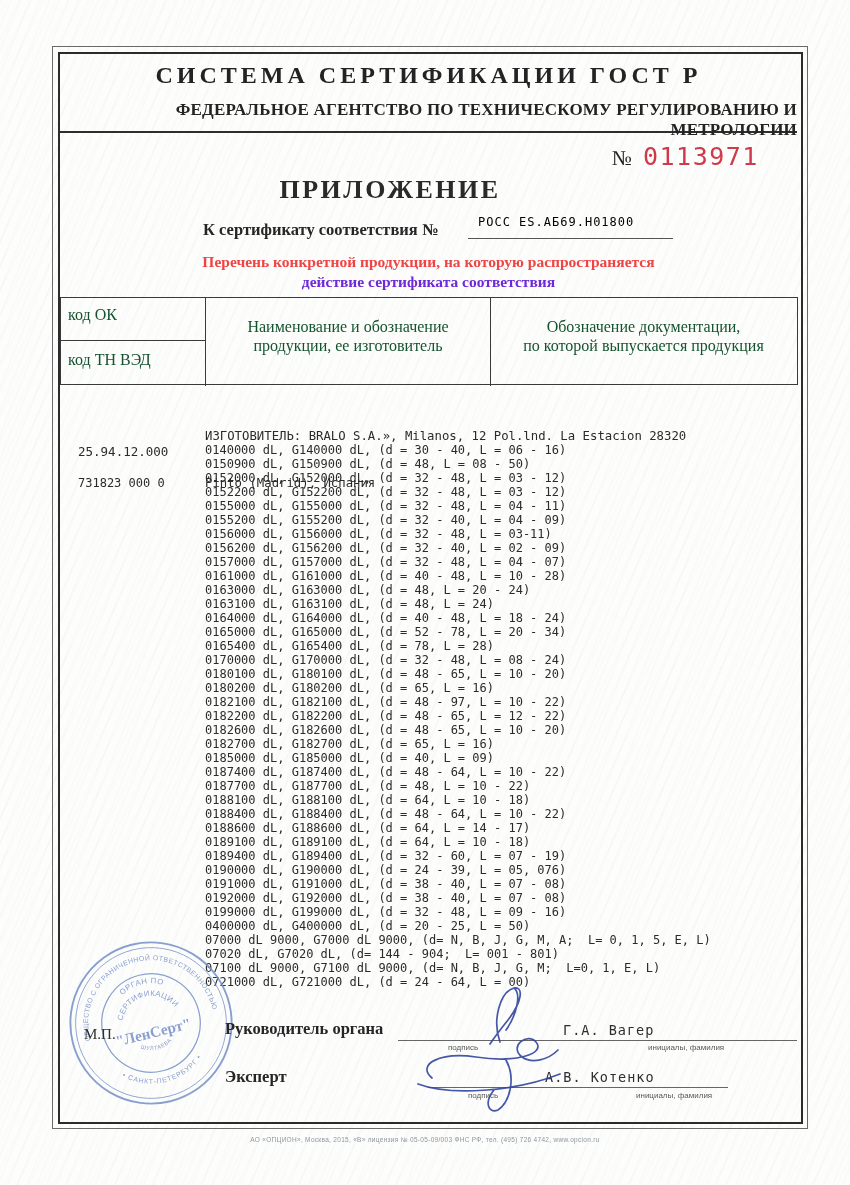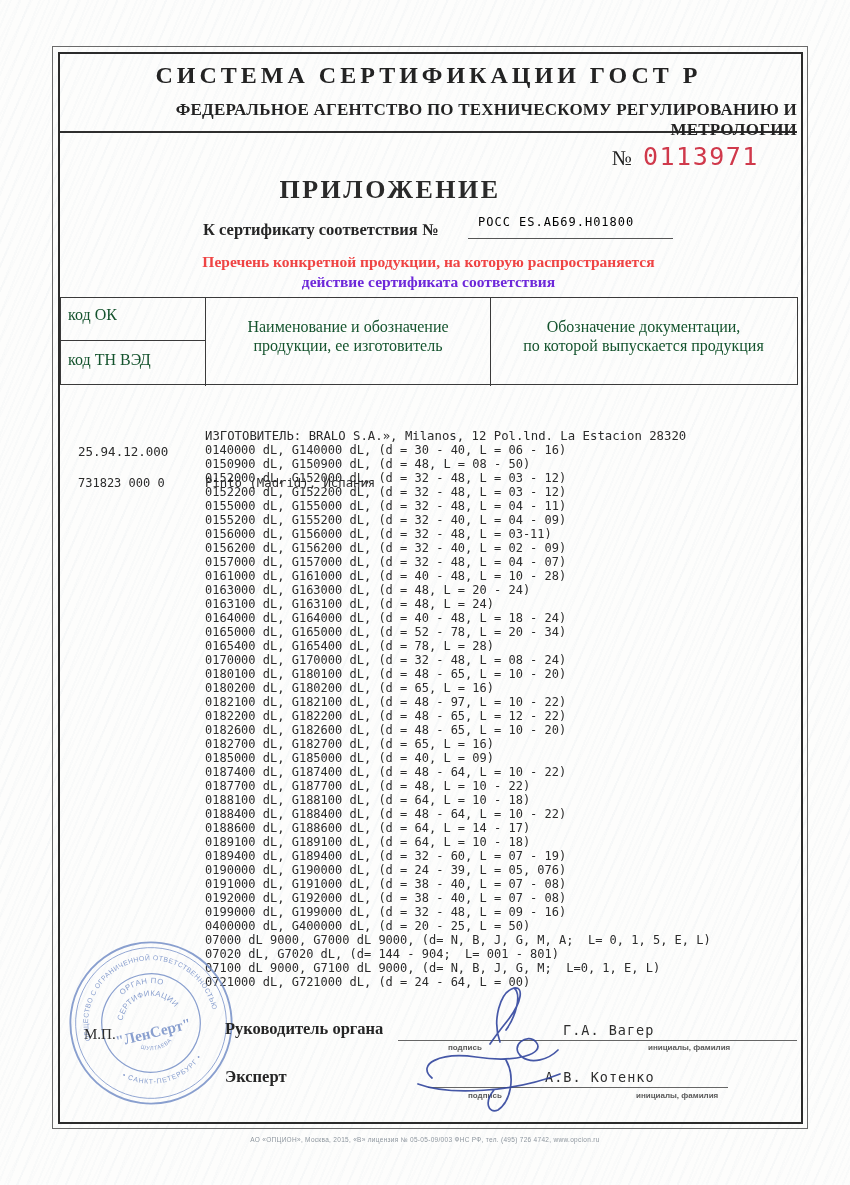--- a/index.html
+++ b/index.html
@@ -51,21 +51,21 @@
   .lab1{left:225px;top:1019px;}
   .lab2{left:225px;top:1067px;}
   .uline{border-top:1px solid #666;height:0;}
   .l1a{left:398px;top:1040px;width:162px;}
   .l1b{left:560px;top:1040px;width:237px;}
   .l2a{left:428px;top:1087px;width:130px;}
   .l2b{left:558px;top:1087px;width:170px;}
   .sig-name{font-size:13.5px;color:#2e2e2e;letter-spacing:1px;}
   .n1{left:563px;top:1022px;}
   .n2{left:545px;top:1069px;}
-  .caption{font-family:"Liberation Sans", sans-serif;font-size:8px;color:#5a5a5a;font-weight:bold;}
+  .caption{font-family:"Liberation Sans", sans-serif;font-size:8px;color:#5a5a5a;}
   .cap1a{left:448px;top:1043px;}
   .cap1b{left:648px;top:1043px;}
   .cap2a{left:468px;top:1091px;}
   .cap2b{left:636px;top:1091px;}
   .sigs{left:388px;top:980px;width:230px;height:145px;z-index:6;}
   .footer{left:0;top:1136px;width:850px;text-align:center;
     font-family:"Liberation Sans", sans-serif;font-size:6.5px;color:#8e969e;letter-spacing:0.3px;}
 </style>
 </head>
 <body>

